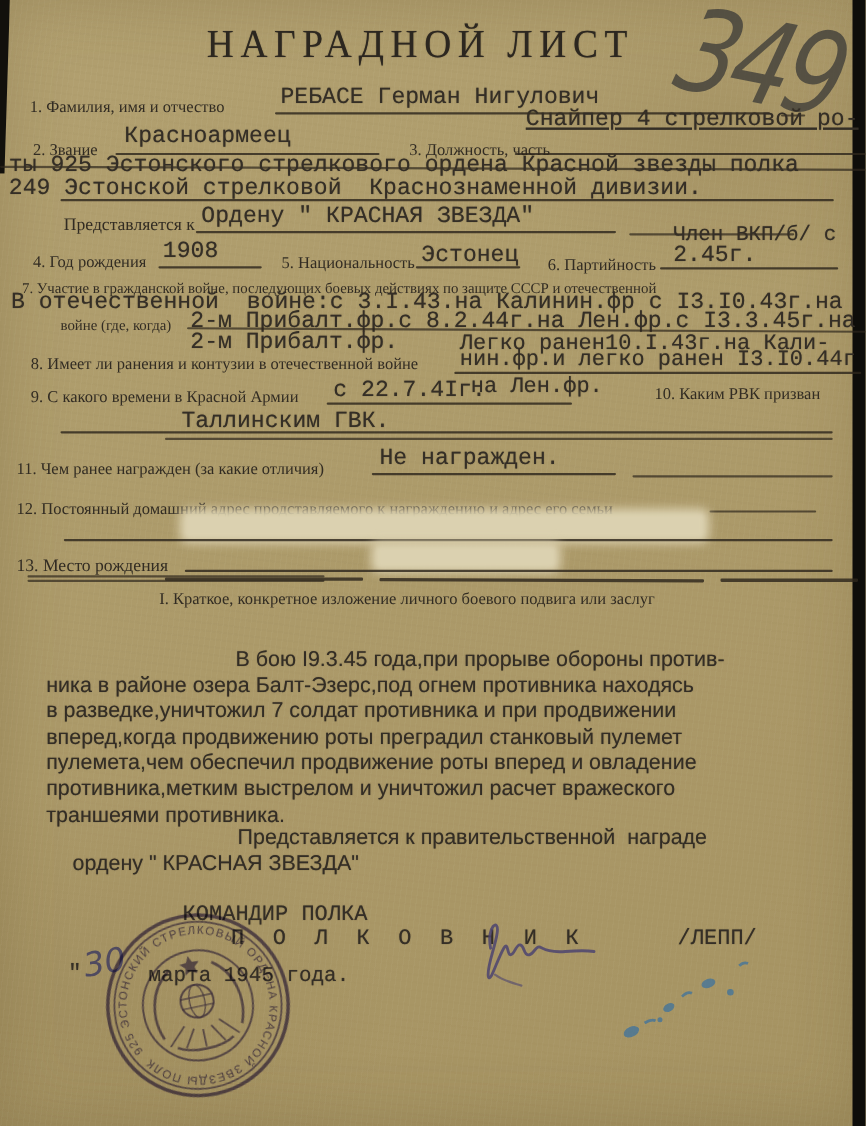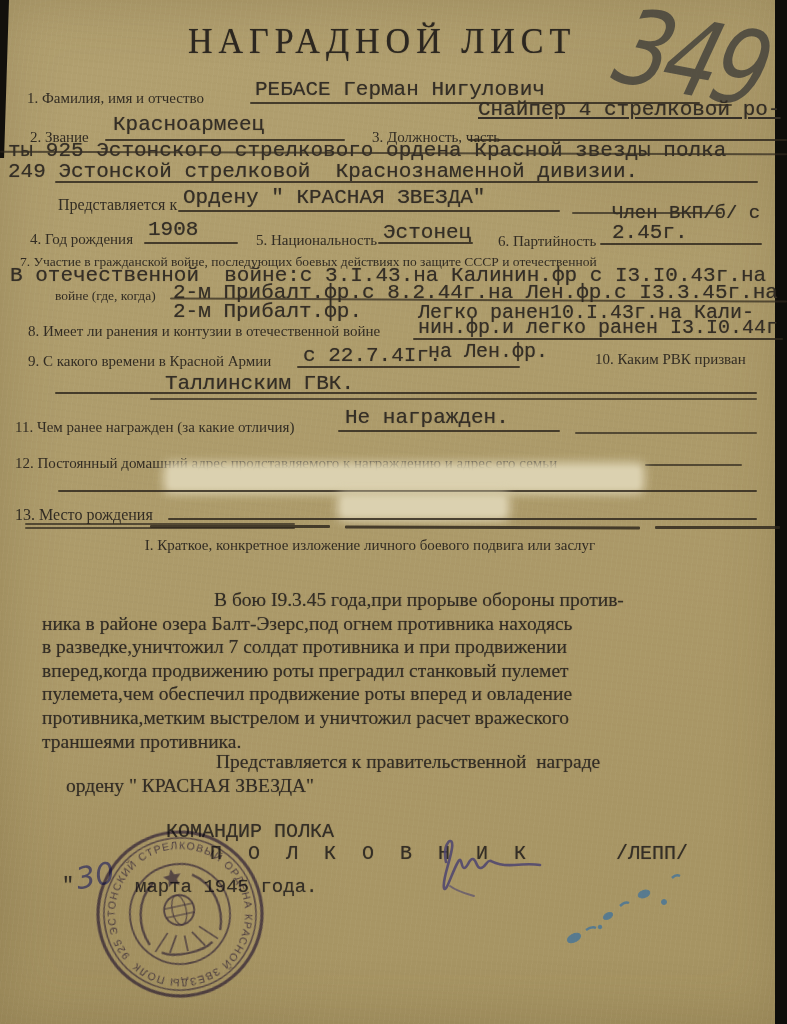--- a/index.html
+++ b/index.html
@@ -32,21 +32,21 @@
   .edge-left{position:absolute;left:0;top:0;width:9px;height:158px;background:#12100c;
      clip-path:polygon(0 0,100% 0,45% 100%,0 100%);}
   #title{font-size:34px;letter-spacing:6px;color:#2c2720;transform:scaleY(1.06);
      text-shadow:0 0 1px rgba(40,34,26,.6);}
   #note{font-size:12px;letter-spacing:1px;word-spacing:8px;color:#2e2920;
      border-bottom:2px solid #2c261d;padding-bottom:2px;}
   #docnum{font-family:"DejaVu Sans",sans-serif;font-style:italic;font-size:86px;
      color:rgba(62,60,56,.78);transform:rotate(11deg) scaleY(1.22) skewX(-6deg);
      letter-spacing:-6px;}
   #heading{width:520px;text-align:center;font-size:15px;color:#322c23;}
-  .para .ln{display:block;font-family:Liberation Serif, serif;
+  .para .ln{display:block;font-family:Liberation Sans, sans-serif;
      color:#332d25;font-size:19.5px;line-height:23.6px;white-space:pre;
      text-shadow:0 0 1px rgba(46,40,30,.5);}
   #p1 .ln:first-child{text-indent:172px;}
   #p2 .ln:first-child{text-indent:150px;}
   #sig2{letter-spacing:7px;}
   #dateday{font-family:"DejaVu Sans",sans-serif;font-style:italic;font-size:30px;
      color:#474360;transform:rotate(-10deg);opacity:.9;}
   #stamp{mix-blend-mode:multiply;opacity:.92;transform:rotate(-12deg);filter:blur(.3px);}
   .svgink{position:absolute;}
 </style>

